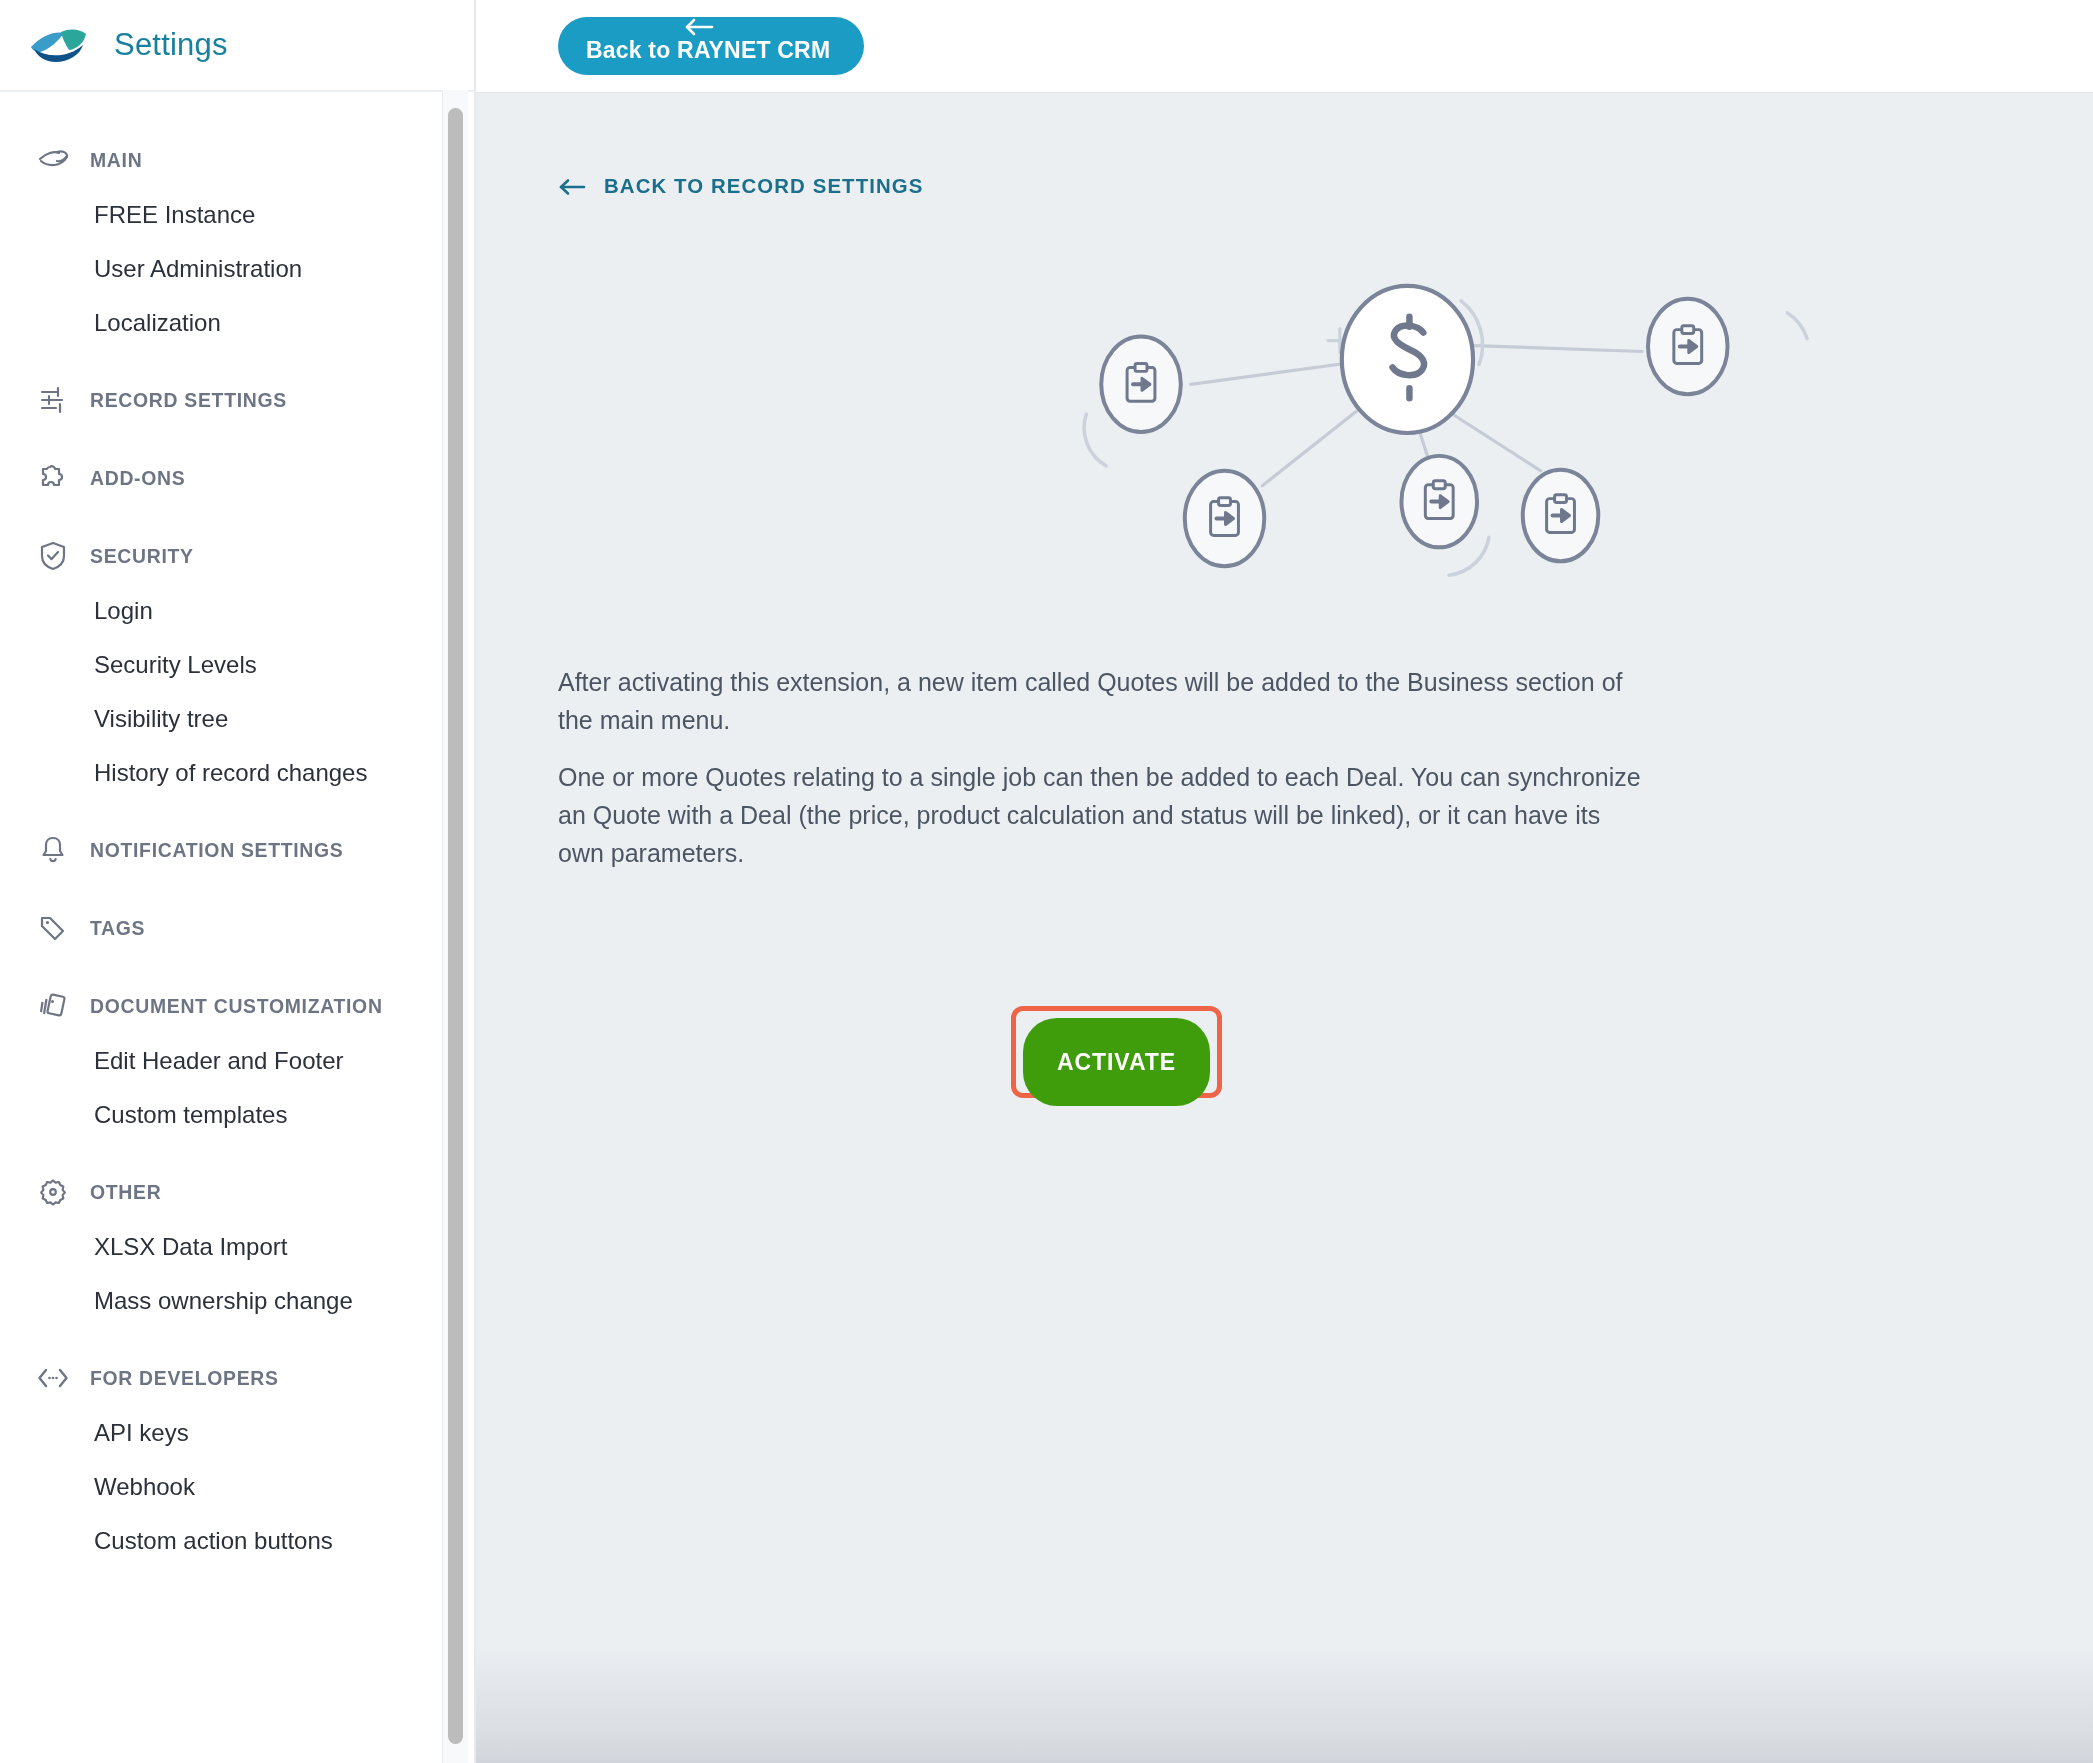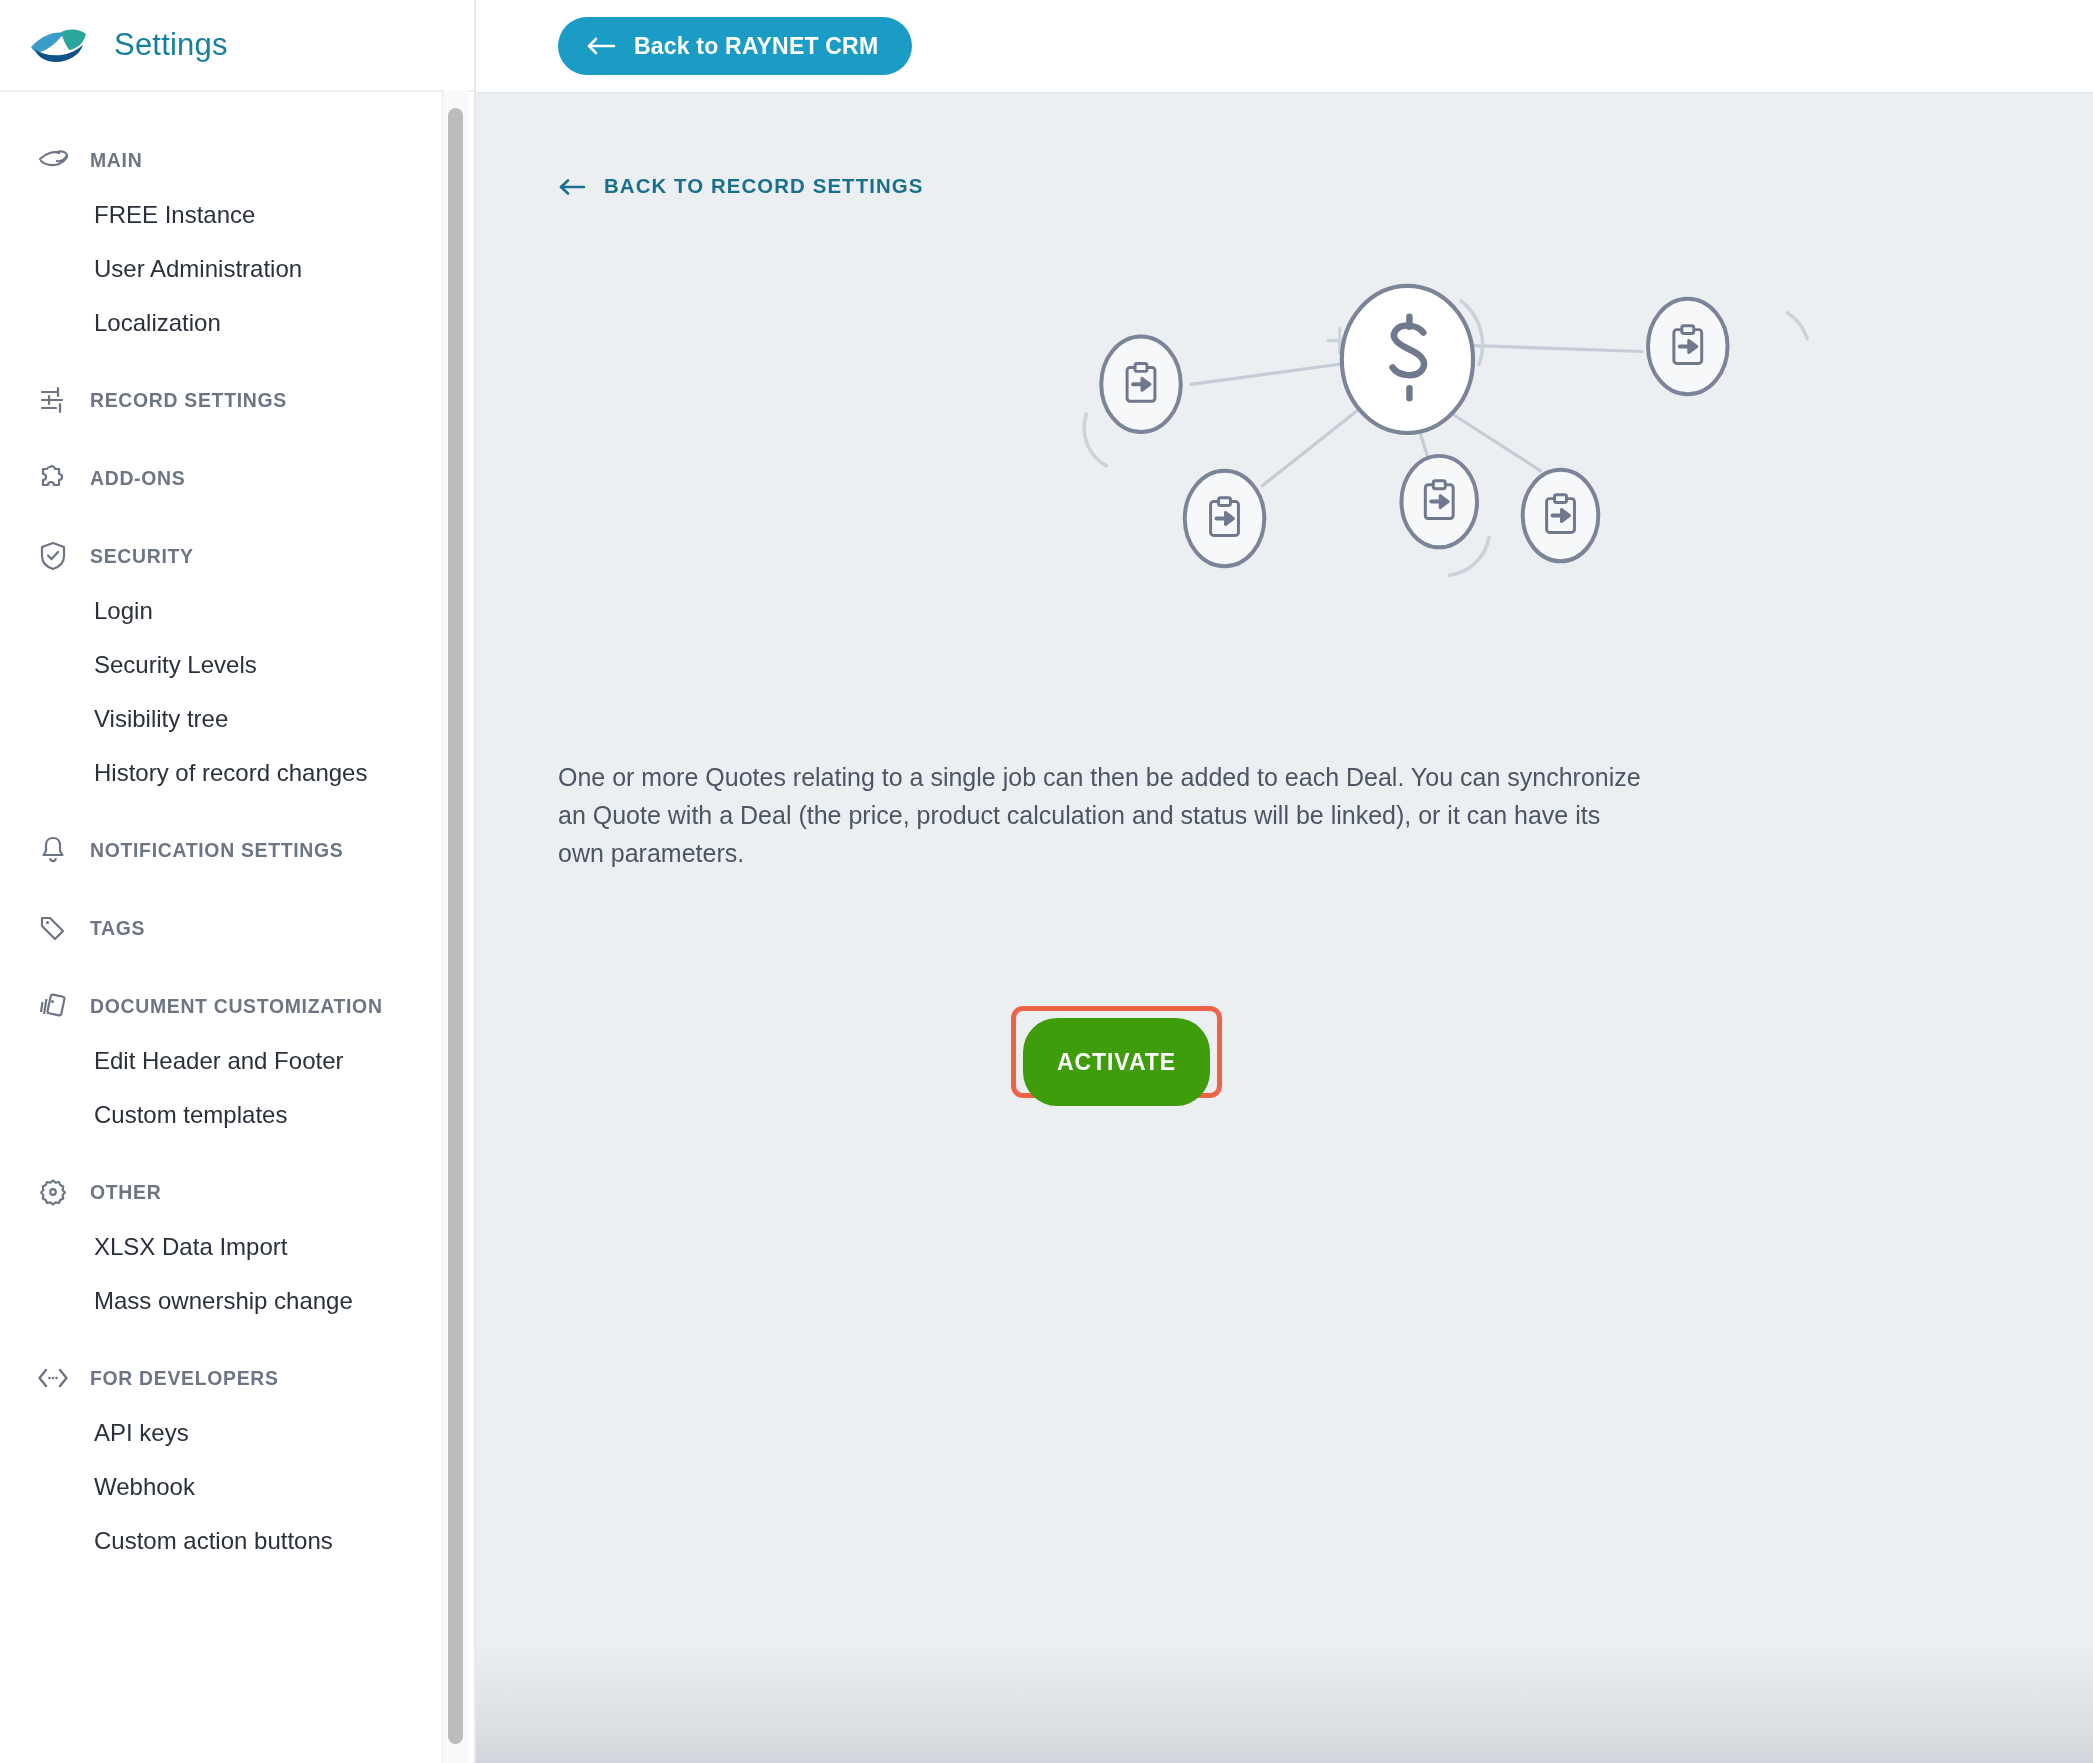--- a/index.html
+++ b/index.html
@@ -110,20 +110,21 @@
     padding: 0 34px 0 28px;
     border: none;
     border-radius: 29px;
     background: #1b9cc4;
     color: #ffffff;
     font-size: 23px;
     font-weight: bold;
     letter-spacing: 0.2px;
     cursor: pointer;
     font-family: "Liberation Sans", sans-serif;
+    flex-direction: column;
   }
   .back-crm-btn .arr { margin-right: 18px; display:flex; }
 
   .content {
     position: relative;
     height: 1672px;
     background: #ebeff2;
     border-top: 1px solid #e1e6ea;
     overflow: hidden;
   }
@@ -443,20 +444,21 @@
             <g transform="translate(490,250)" stroke="#6f788c" stroke-width="3" fill="none" stroke-linejoin="round">
               <rect x="-14" y="-17" width="28" height="34" rx="3"></rect>
               <rect x="-6" y="-21" width="12" height="8" rx="2" fill="#f7f8fa"></rect>
               <path d="M-8 0 h12" stroke-width="4" stroke-linecap="round"></path>
               <path d="M1 -6 l8 6 -8 6 Z" fill="#6f788c"></path>
             </g>
           </g>
         </svg>
       </div>
 
+      <p class="body-text para1">After activating this extension, a new item called Quotes will be added to the Business section of the main menu.</p>
       <p class="body-text para2">One or more Quotes relating to a single job can then be added to each Deal. You can synchronize an Quote with a Deal (the price, product calculation and status will be linked), or it can have its own parameters.</p>
 
       <div class="activate-highlight"></div>
       <button class="activate-btn">ACTIVATE</button>
 
     </section>
   </main>
 </div>
 
 

